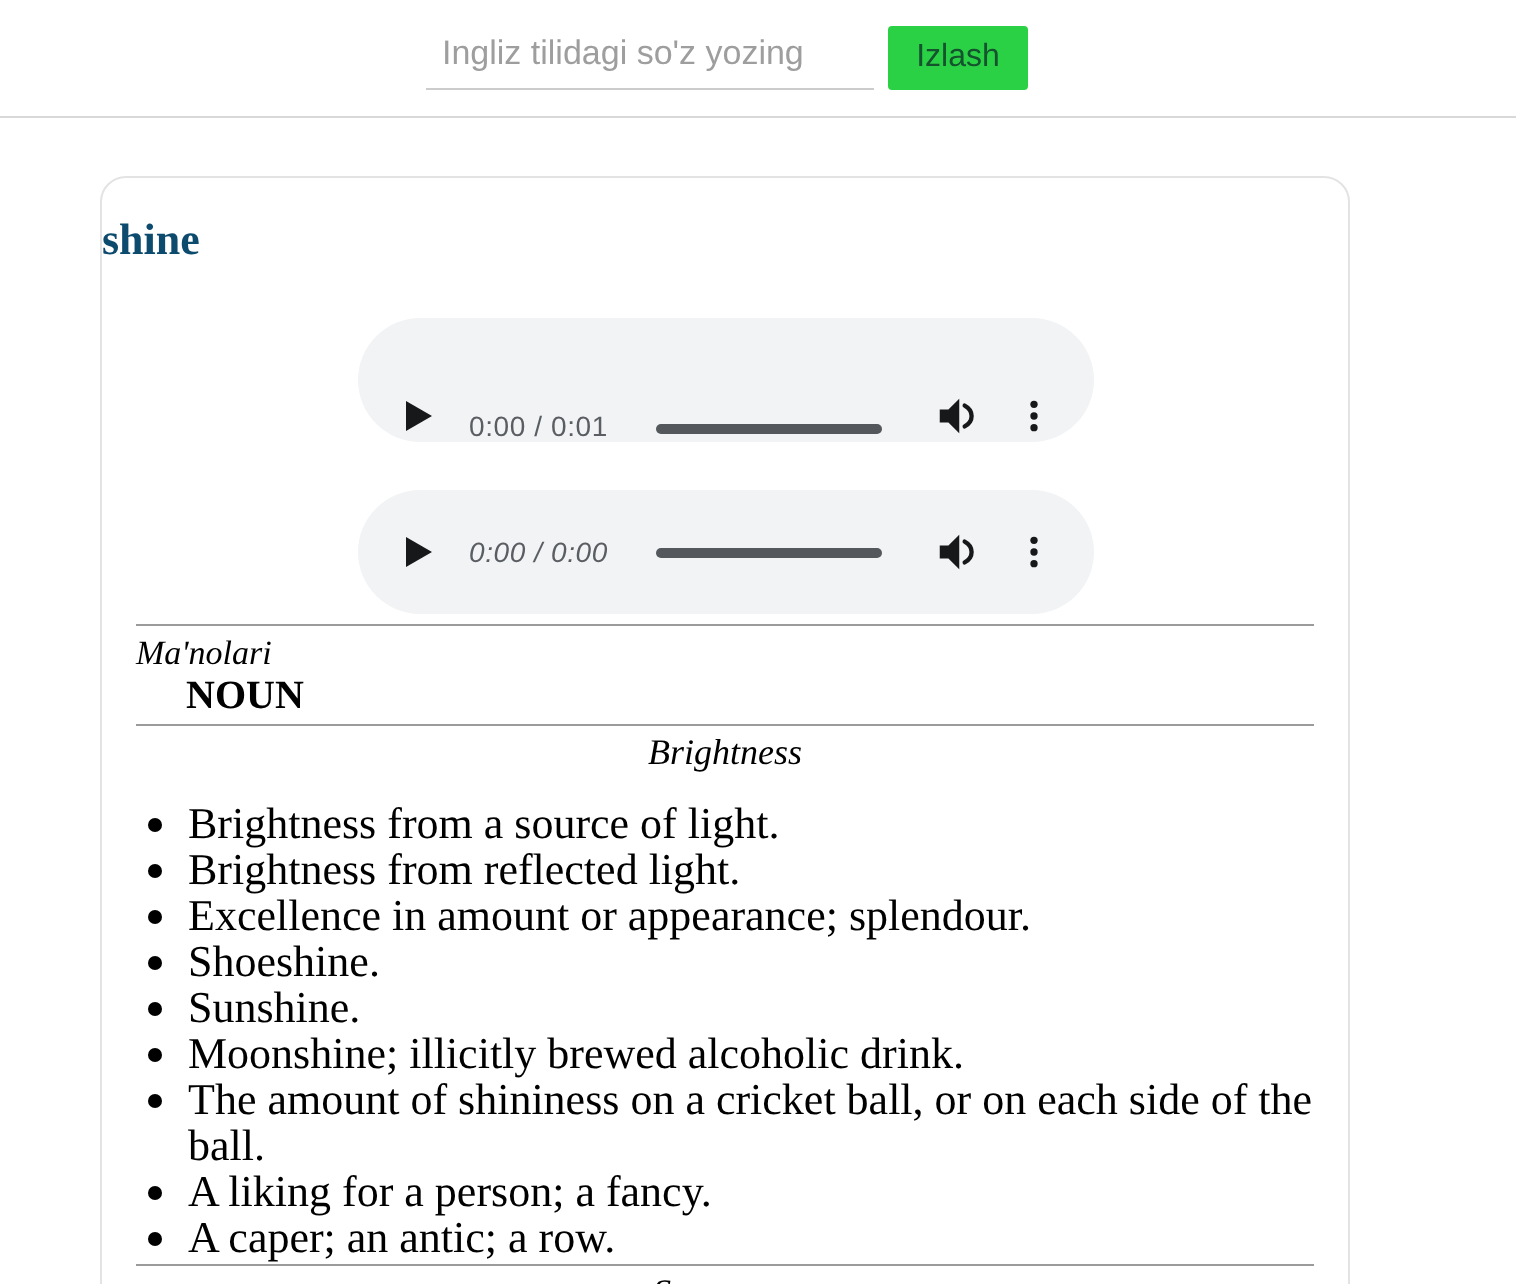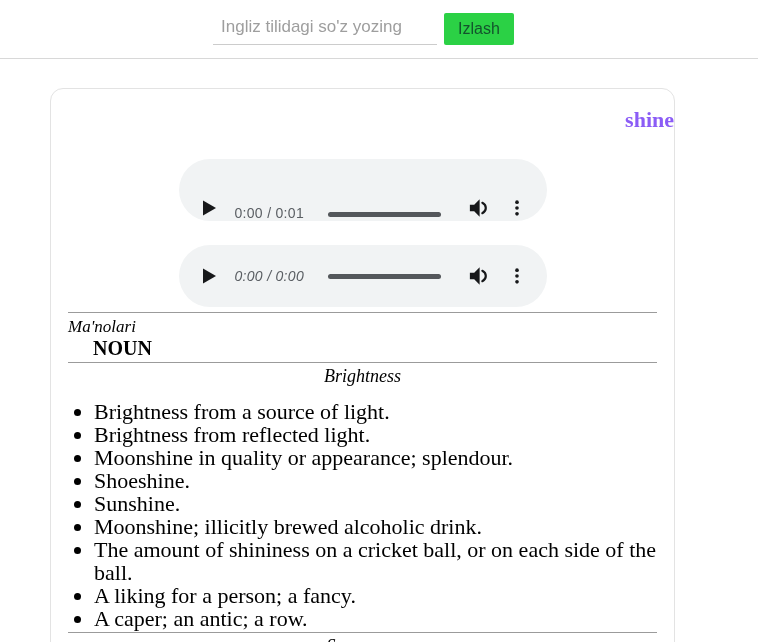--- a/index.html
+++ b/index.html
@@ -61,26 +61,26 @@
     width: 625px;
     height: 1100px; 
     background: #ffffff;
     border: 1px solid #e3e3e3;
     border-radius: 13px;
     box-sizing: border-box;
   }
   .card-title {
     margin: 0;
     padding-top: 17px;
-    text-align: right;
+    text-align: left;
     font-family: "Liberation Serif", serif;
     font-weight: bold;
     font-size: 22px;
     line-height: 27px;
-    color: #8b5cf6;
+    color: #0c4a6e;
   }
 
   
   .audio-player {
     width: 368px;
     height: 62px;
     margin: 0 auto;
     background: #f1f3f4;
     border-radius: 31px;
     display: flex;
@@ -234,21 +234,21 @@
 
       <div class="pos">NOUN</div>
 
       <div class="sep"></div>
 
       <div class="sec-head">Brightness</div>
 
       <ul class="defs">
         <li>Brightness from a source of light.</li>
         <li>Brightness from reflected light.</li>
-        <li>Moonshine in quality or appearance; splendour.</li>
+        <li>Excellence in amount or appearance; splendour.</li>
         <li>Shoeshine.</li>
         <li>Sunshine.</li>
         <li>Moonshine; illicitly brewed alcoholic drink.</li>
         <li>The amount of shininess on a cricket ball, or on each side of the ball.</li>
         <li>A liking for a person; a fancy.</li>
         <li>A caper; an antic; a row.</li>
       </ul>
 
       <div class="sep"></div>
 

